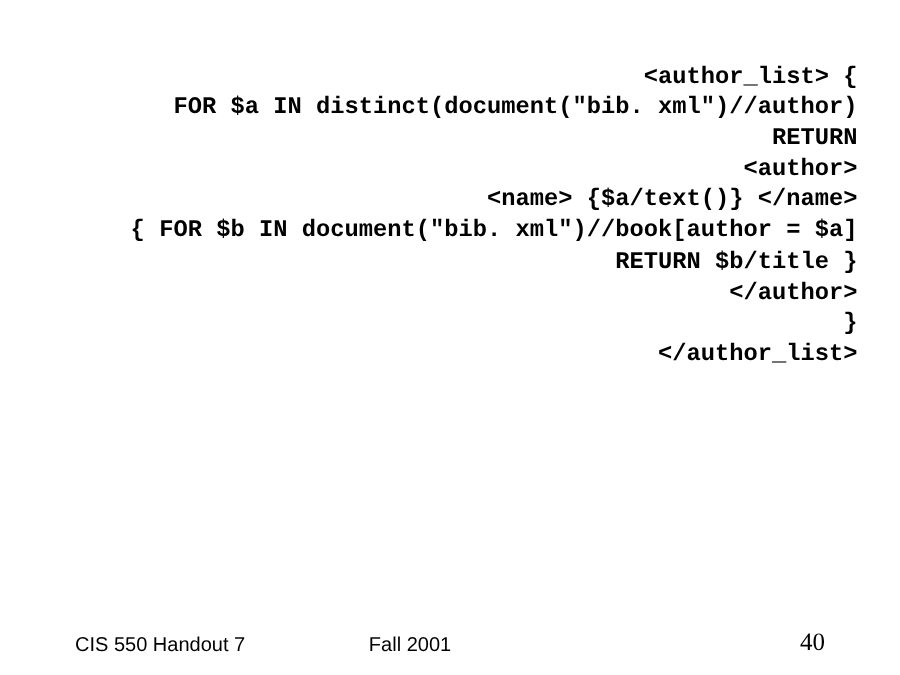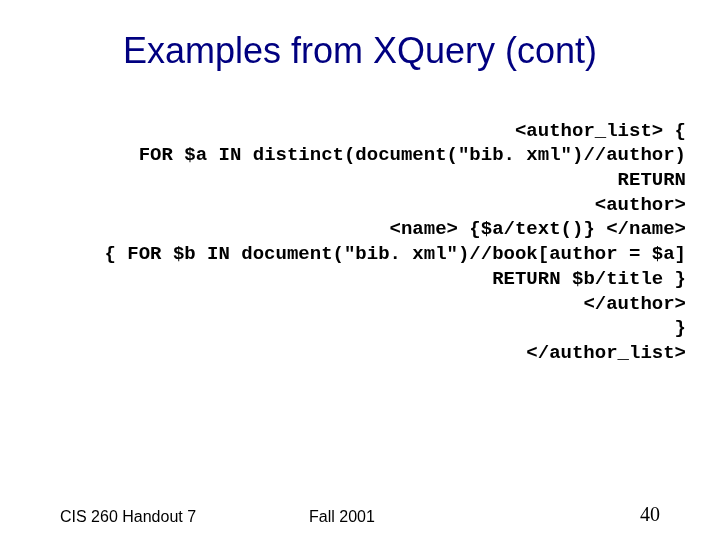--- a/index.html
+++ b/index.html
@@ -45,53 +45,52 @@
     width: 720px;
     font-size: 16px;
   }
   .footer .left {
     position: absolute;
     left: 60px;
     bottom: 0;
   }
   .footer .center {
     position: absolute;
-    left: 16px;
+    left: 2px;
     width: 652px;
     text-align: center;
     bottom: 0;
   }
   .footer .right {
     position: absolute;
     right: 60px;
     bottom: 0;
     font-family: Georgia, "Times New Roman", serif;
     font-size: 20px;
   }
 </style>
 </head>
 <body>
 
 <div class="slide">
 
-  <h1 class="title">Examples from XQuery (cont)</h1>
 
 
   <div class="code">
 <span>&lt;author_list&gt; {</span>
 <span>  FOR $a IN distinct(document("bib. xml")//author)</span>
 <span>  RETURN</span>
 <span>  &lt;author&gt;</span>
 <span>    &lt;name&gt; {$a/text()} &lt;/name&gt;</span>
 <span>    { FOR $b IN document("bib. xml")//book[author = $a]</span>
 <span>      RETURN $b/title }</span>
 <span>  &lt;/author&gt;</span>
 <span>}</span>
 <span>&lt;/author_list&gt;</span>
   </div>
 
   <div class="footer">
-    <span class="left">CIS 260 Handout 7</span>
+    <span class="left">CIS 550 Handout 7</span>
     <span class="center">Fall 2001</span>
     <span class="right">40</span>
   </div>
 
 </div>
 
 </body></html>

